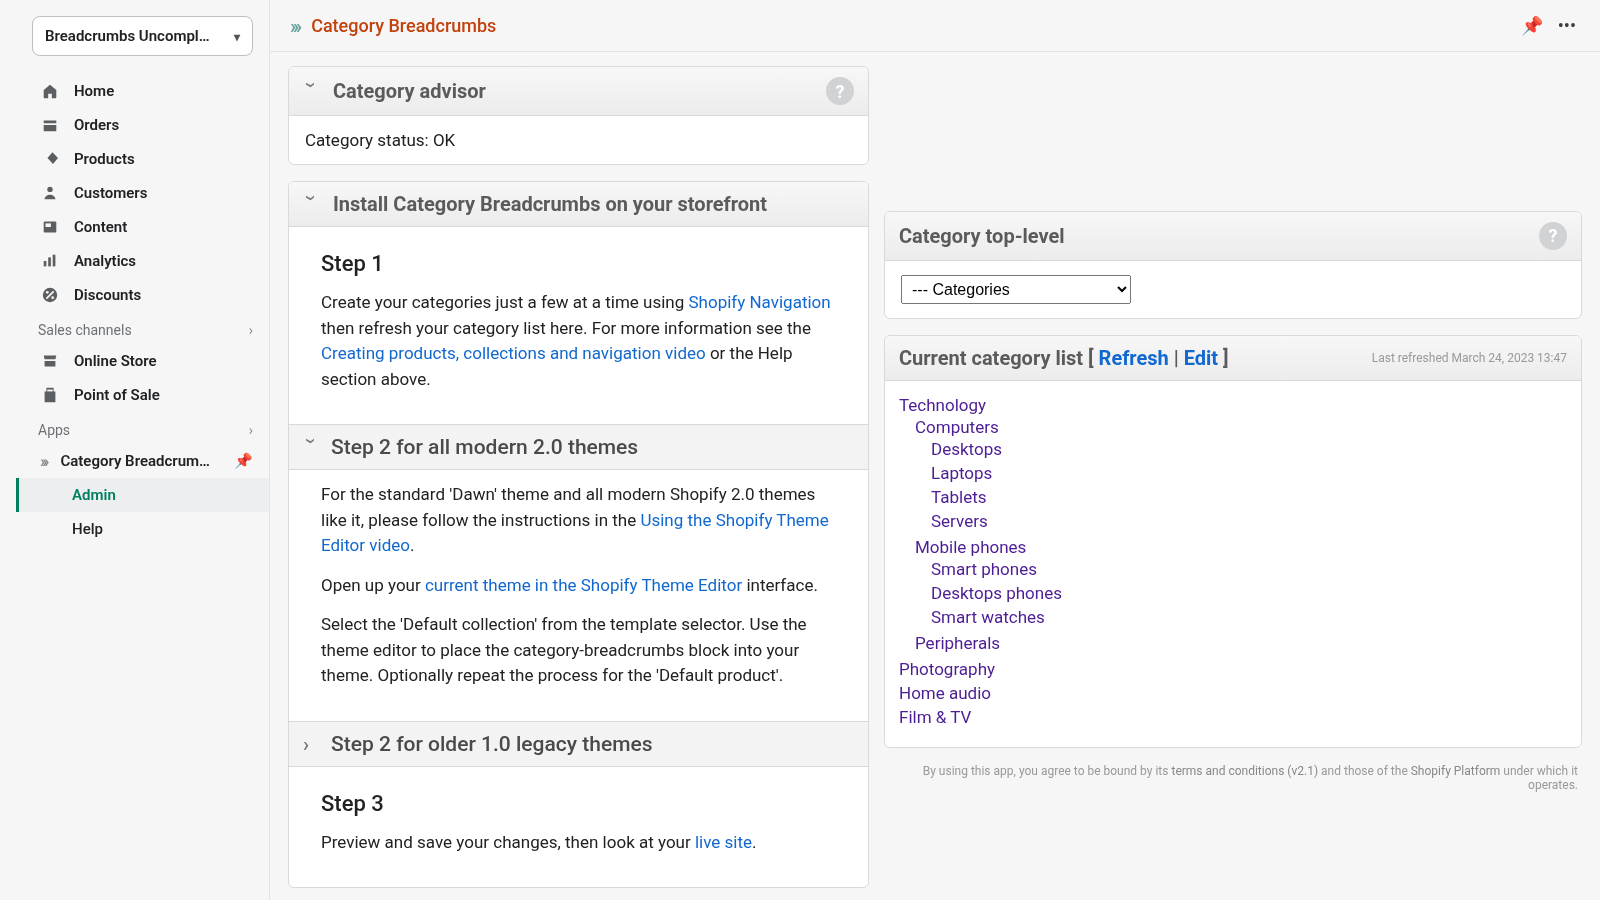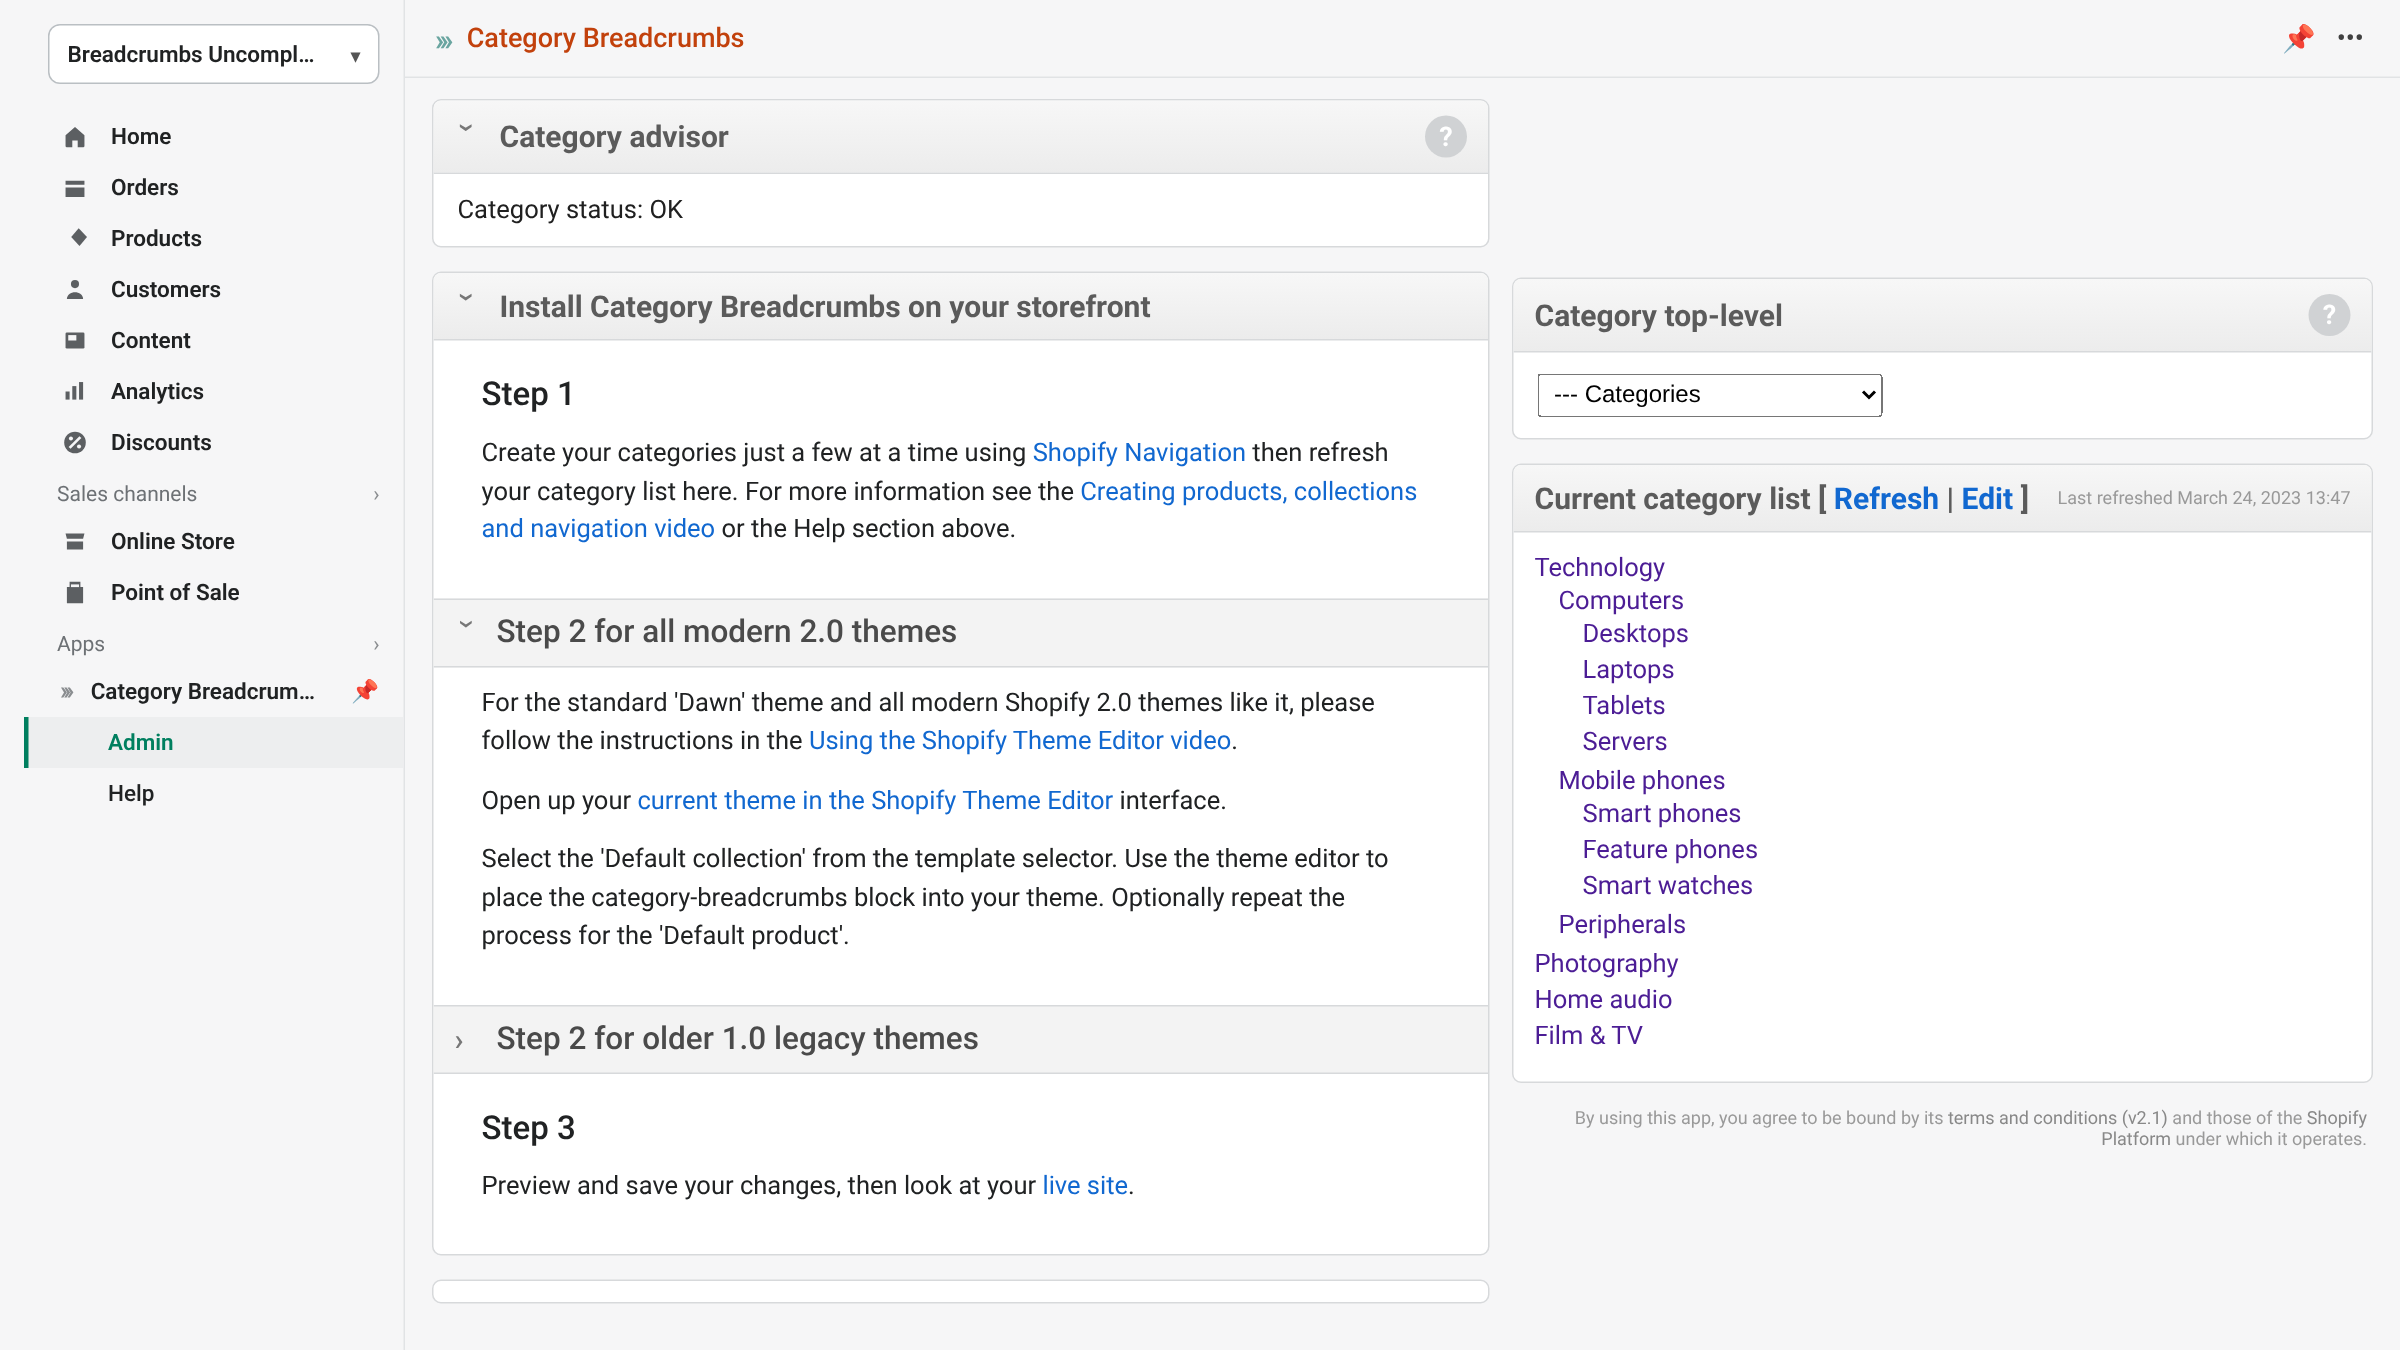--- a/index.html
+++ b/index.html
@@ -102,21 +102,21 @@
 .topbar .title-wrap { display:flex; align-items:center; gap: 12px; }
 .topbar h1 { font-size: 18px; font-weight: 500; color: #c2410c; }
 .topbar-actions { display:flex; gap: 14px; align-items:center; }
 .content {
   padding: 14px 18px;
   overflow: auto;
   flex: 1;
 }
 .cols { display:flex; gap: 15px; align-items:center; }
 .col-left { flex: 1; min-width:0; }
-.col-right { width: 574px; flex-shrink:0; }
+.col-right { width: 698px; flex-shrink:0; }
 .panel {
   border: 1px solid #d7d9db;
   border-radius: 6px;
   background: #fff;
   margin-bottom: 16px;
   overflow: hidden;
 }
 .panel-header {
   background: linear-gradient(#f7f7f7,#ececec);
   border-bottom: 1px solid #d7d9db;
@@ -382,21 +382,21 @@
             <ul class="tree" id="cat-tree">
                 <li><a>Technology</a><ul>
                     <li><a>Computers</a><ul>
                         <li><a>Desktops</a></li>
                         <li><a>Laptops</a></li>
                         <li><a>Tablets</a></li>
                         <li><a>Servers</a></li>
                       </ul></li>
                     <li><a>Mobile phones</a><ul>
                         <li><a>Smart phones</a></li>
-                        <li><a>Feature phones</a></li>
+                        <li><a>Desktops phones</a></li>
                         <li><a>Smart watches</a></li>
                       </ul></li>
                     <li><a>Peripherals</a></li>
                   </ul></li>
                 <li><a>Photography</a></li>
                 <li><a>Home audio</a></li>
                 <li><a>Film &amp; TV</a></li>
               </ul>
           </div>
         </div>

